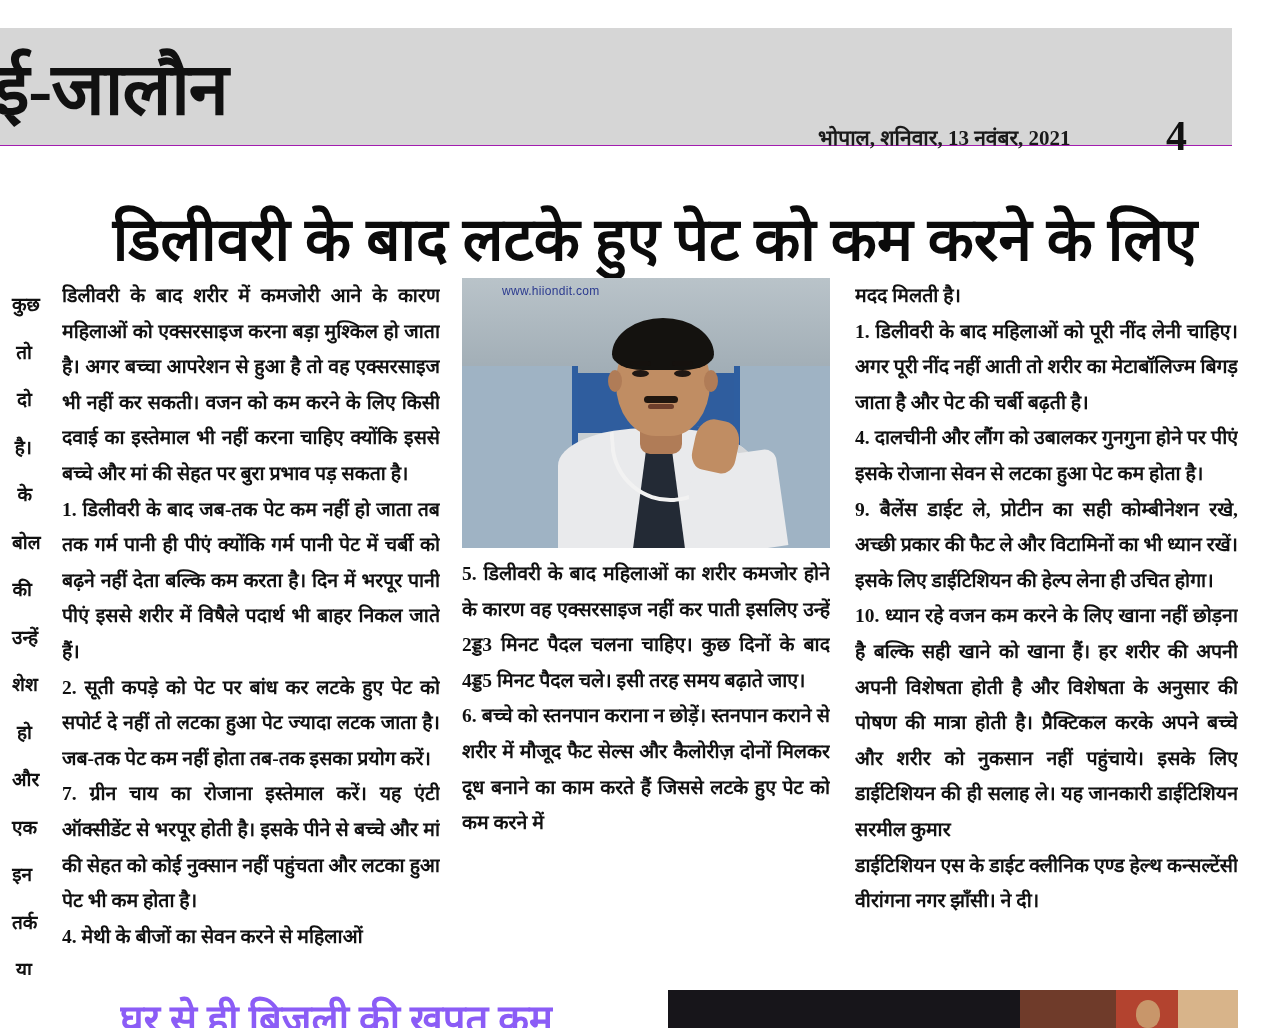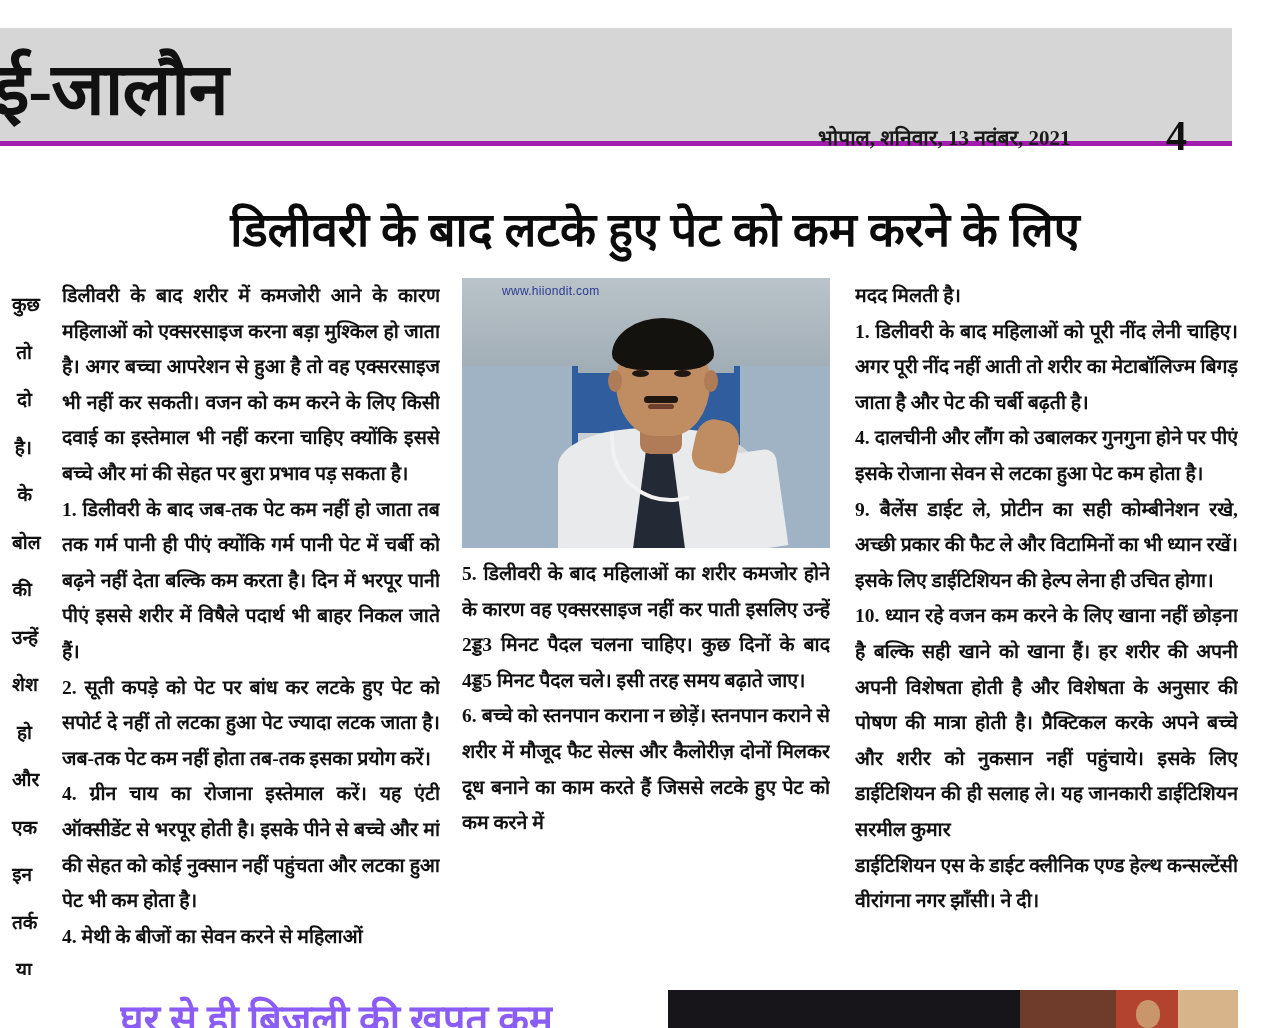--- a/index.html
+++ b/index.html
@@ -17,21 +17,21 @@
   }
 
   
   .masthead {
     position: absolute;
     left: 0;
     top: 28px;
     width: 1232px;
     height: 118px;
     background: #d6d6d6;
-    border-bottom: 5px solid #a21caf;
+    border-bottom: 1px solid #a21caf;
     box-sizing: border-box;
   }
   .masthead-title {
     position: absolute;
     left: -6px;
     top: 26px;
     font-family: "Liberation Serif", serif;
     font-weight: bold;
     font-size: 72px;
     letter-spacing: -1px;
@@ -57,21 +57,21 @@
     color: #111;
   }
 
   
   .headline {
     position: absolute;
     left: 60px;
     top: 196px;
     width: 1190px;
     text-align: center;
-    font-size: 47px;
+    font-size: 60px;
     font-weight: bold;
     letter-spacing: 0px;
     color: #0b0b0b;
     white-space: nowrap;
   }
 
   
   .edge-col {
     position: absolute;
     left: 0px;
@@ -298,21 +298,21 @@
   <p>हन</p>
   <p>है,</p>
   <p>कार</p>
 
 </div>
 
 <div class="col col1">
   <p>डिलीवरी के बाद शरीर में कमजोरी आने के कारण महिलाओं को एक्सरसाइज करना बड़ा मुश्किल हो जाता है। अगर बच्चा आपरेशन से हुआ है तो वह एक्सरसाइज भी नहीं कर सकती। वजन को कम करने के लिए किसी दवाई का इस्तेमाल भी नहीं करना चाहिए क्योंकि इससे बच्चे और मां की सेहत पर बुरा प्रभाव पड़ सकता है।</p>
   <p>1. डिलीवरी के बाद जब-तक पेट कम नहीं हो जाता तब तक गर्म पानी ही पीएं क्योंकि गर्म पानी पेट में चर्बी को बढ़ने नहीं देता बल्कि कम करता है। दिन में भरपूर पानी पीएं इससे शरीर में विषैले पदार्थ भी बाहर निकल जाते हैं।</p>
   <p>2. सूती कपड़े को पेट पर बांध कर लटके हुए पेट को सपोर्ट दे नहीं तो लटका हुआ पेट ज्यादा लटक जाता है। जब-तक पेट कम नहीं होता तब-तक इसका प्रयोग करें।</p>
-  <p>4. ग्रीन चाय का रोजाना इस्तेमाल करें। यह एंटी ऑक्सीडेंट से भरपूर होती है। इसके पीने से बच्चे और मां की सेहत को कोई नुक्सान नहीं पहुंचता और लटका हुआ पेट भी कम होता है।</p>
+  <p>7. ग्रीन चाय का रोजाना इस्तेमाल करें। यह एंटी ऑक्सीडेंट से भरपूर होती है। इसके पीने से बच्चे और मां की सेहत को कोई नुक्सान नहीं पहुंचता और लटका हुआ पेट भी कम होता है।</p>
   <p>4. मेथी के बीजों का सेवन करने से महिलाओं</p>
 </div>
 
 <div class="photo">
   <div class="sky"></div>
   <div class="bluechair"></div>
   <div class="bluechair2"></div>
   <div class="chairleft"></div>
   <div class="chairright"></div>
   <div class="coat"></div>

